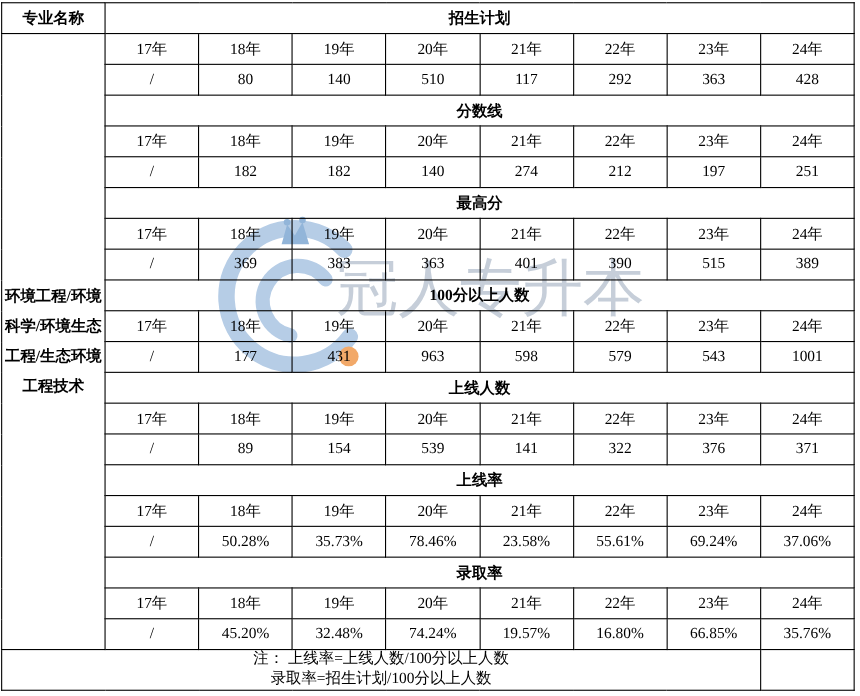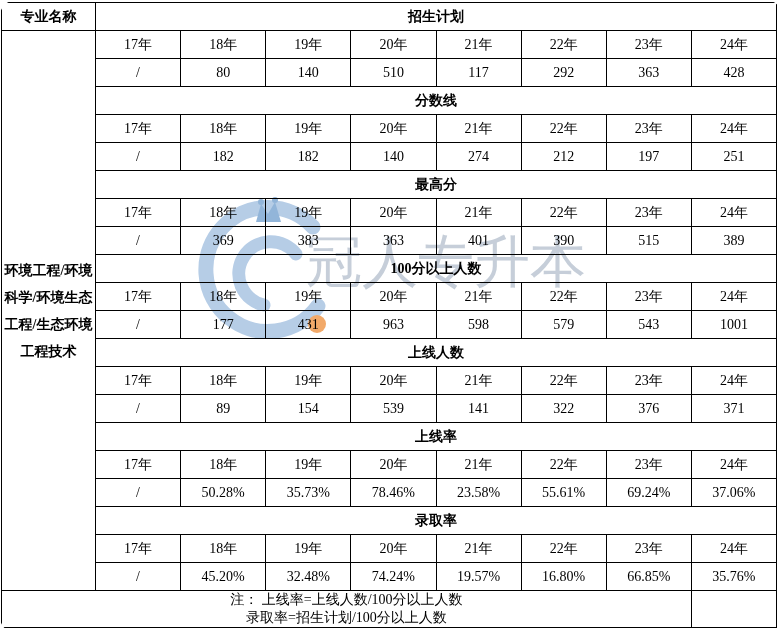--- a/index.html
+++ b/index.html
@@ -6,21 +6,21 @@
     --band:#F8C190;
     --border:#000000;
     --wm-blue:#A9C4E2;
     --wm-crown:#7FA8D2;
     --wm-dot:#F09A4E;
     --wm-cn:#BCC6D2;
     --wm-en:#C6CDD6;
   }
   html,body{margin:0;padding:0;background:#fff;}
   body{font-family:"Liberation Serif","DejaVu Serif",serif;color:#000;}
-  .stage{position:relative;width:782px;height:633px;background:#fff;overflow:hidden;border-radius:16px;}
+  .stage{position:relative;width:782px;height:633px;background:#fff;overflow:hidden;}
 
   table.grid{border-collapse:collapse;position:absolute;left:1px;top:2px;width:776px;table-layout:fixed;}
   table.grid td{border:1px solid var(--border);text-align:center;vertical-align:middle;
     font-size:14px;height:27px;padding:0;background:#fff;}
   td.band{background:var(--band);font-weight:bold;font-size:16px;}
   td.corner{background:var(--band);font-weight:bold;font-size:15px;text-align:left;padding-left:6px;}
   td.prog{font-weight:bold;font-size:15px;line-height:27px;padding:0 7px;word-break:break-all;
     text-align:center;vertical-align:middle;}
   td.note-cell{height:37px;text-align:right;padding:0 3px;font-size:14px;line-height:18px;}
   td.note-cell div{white-space:nowrap;}

